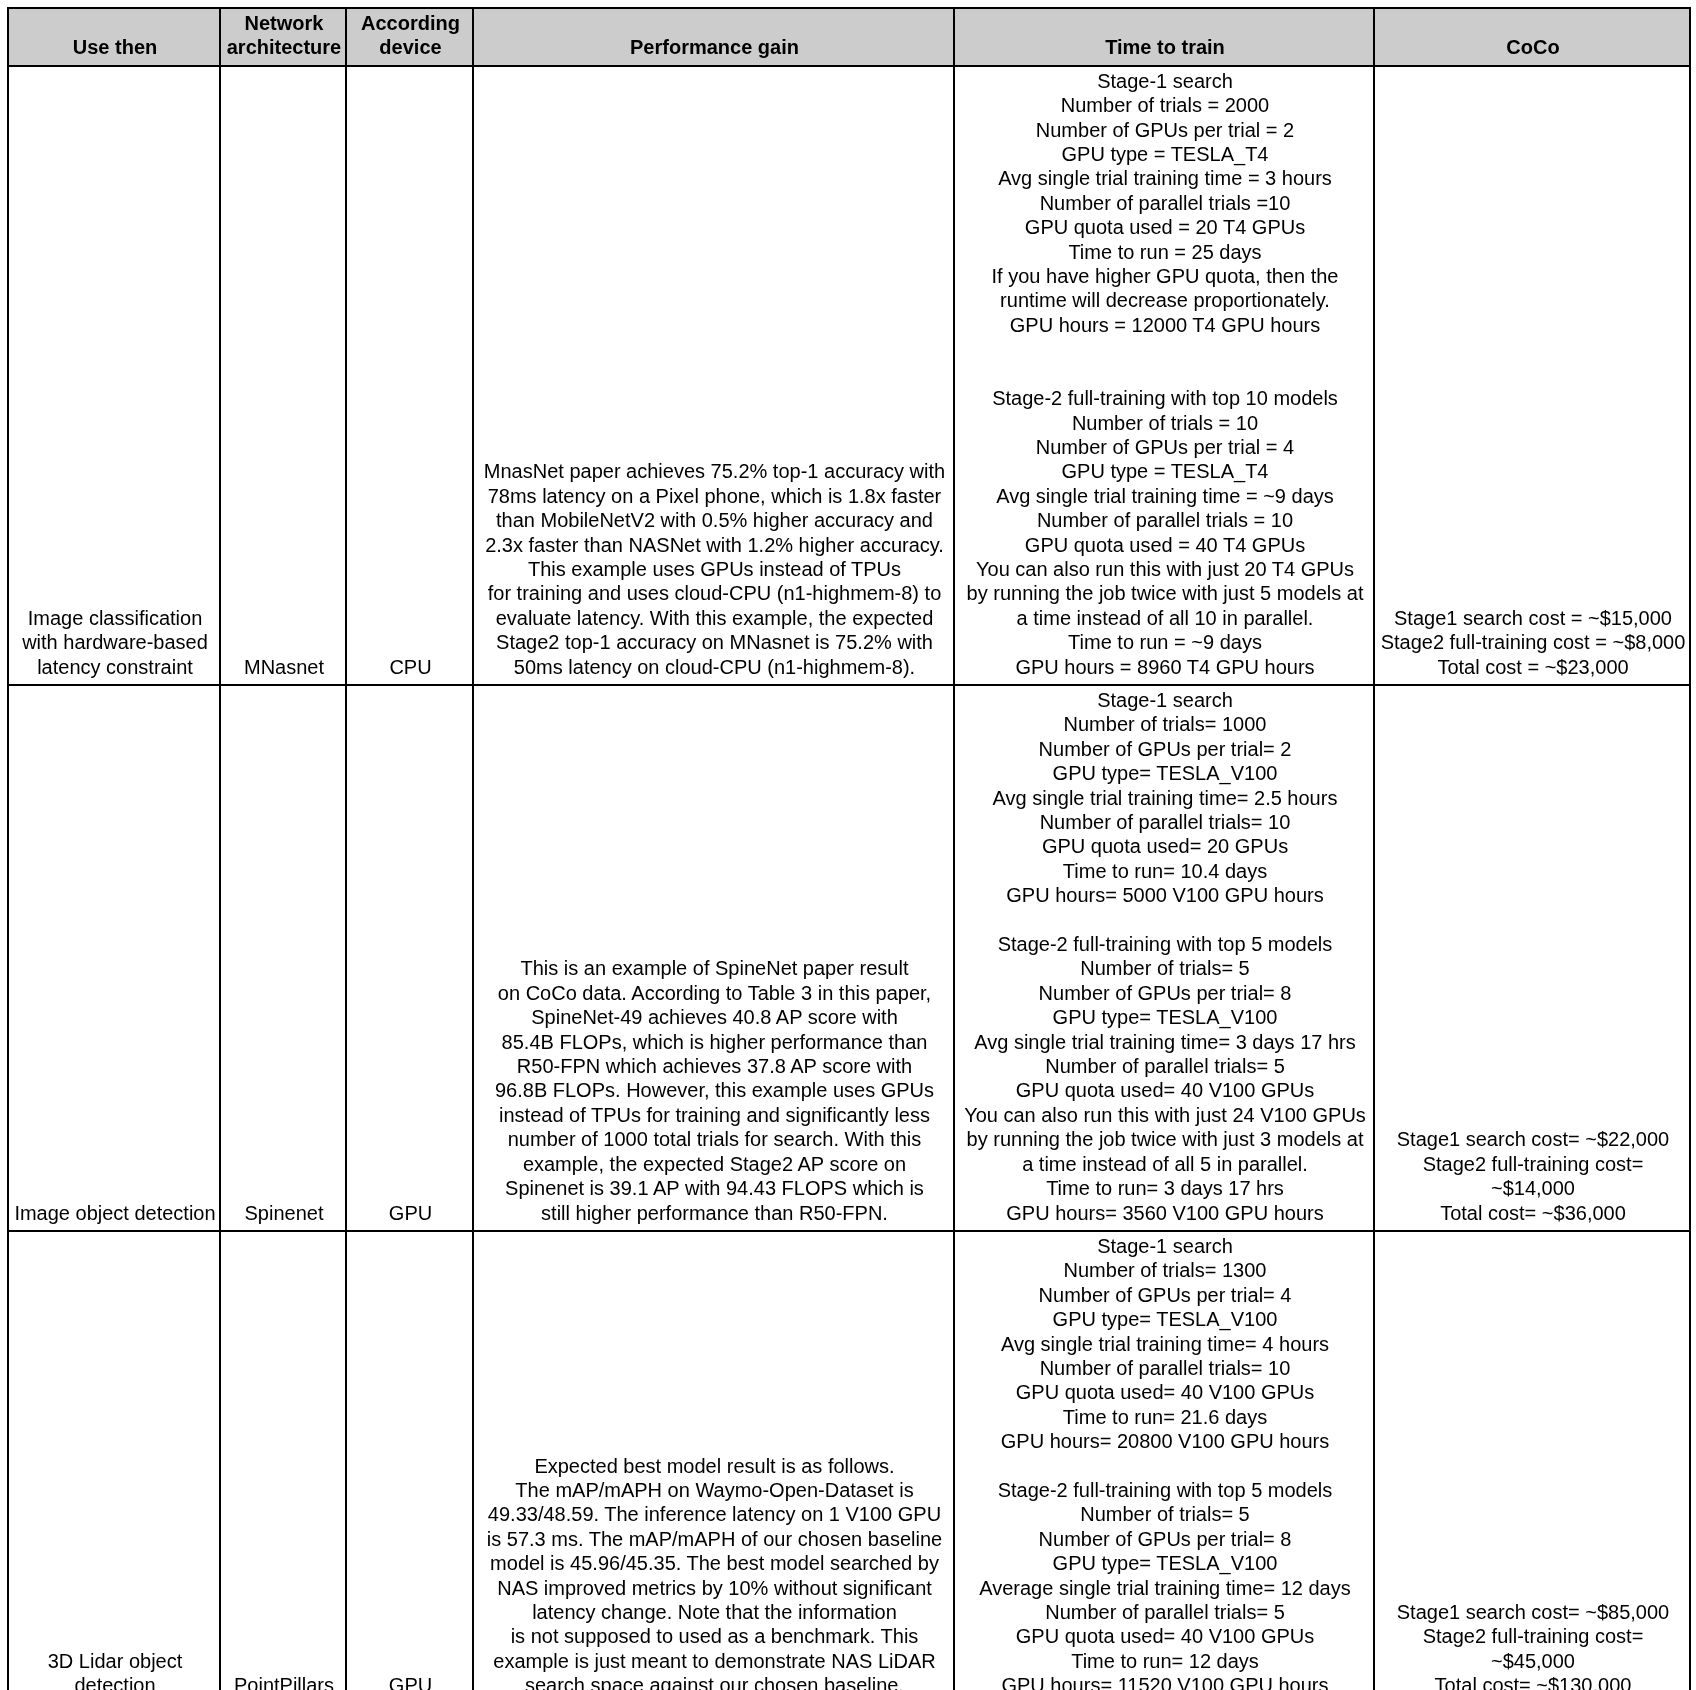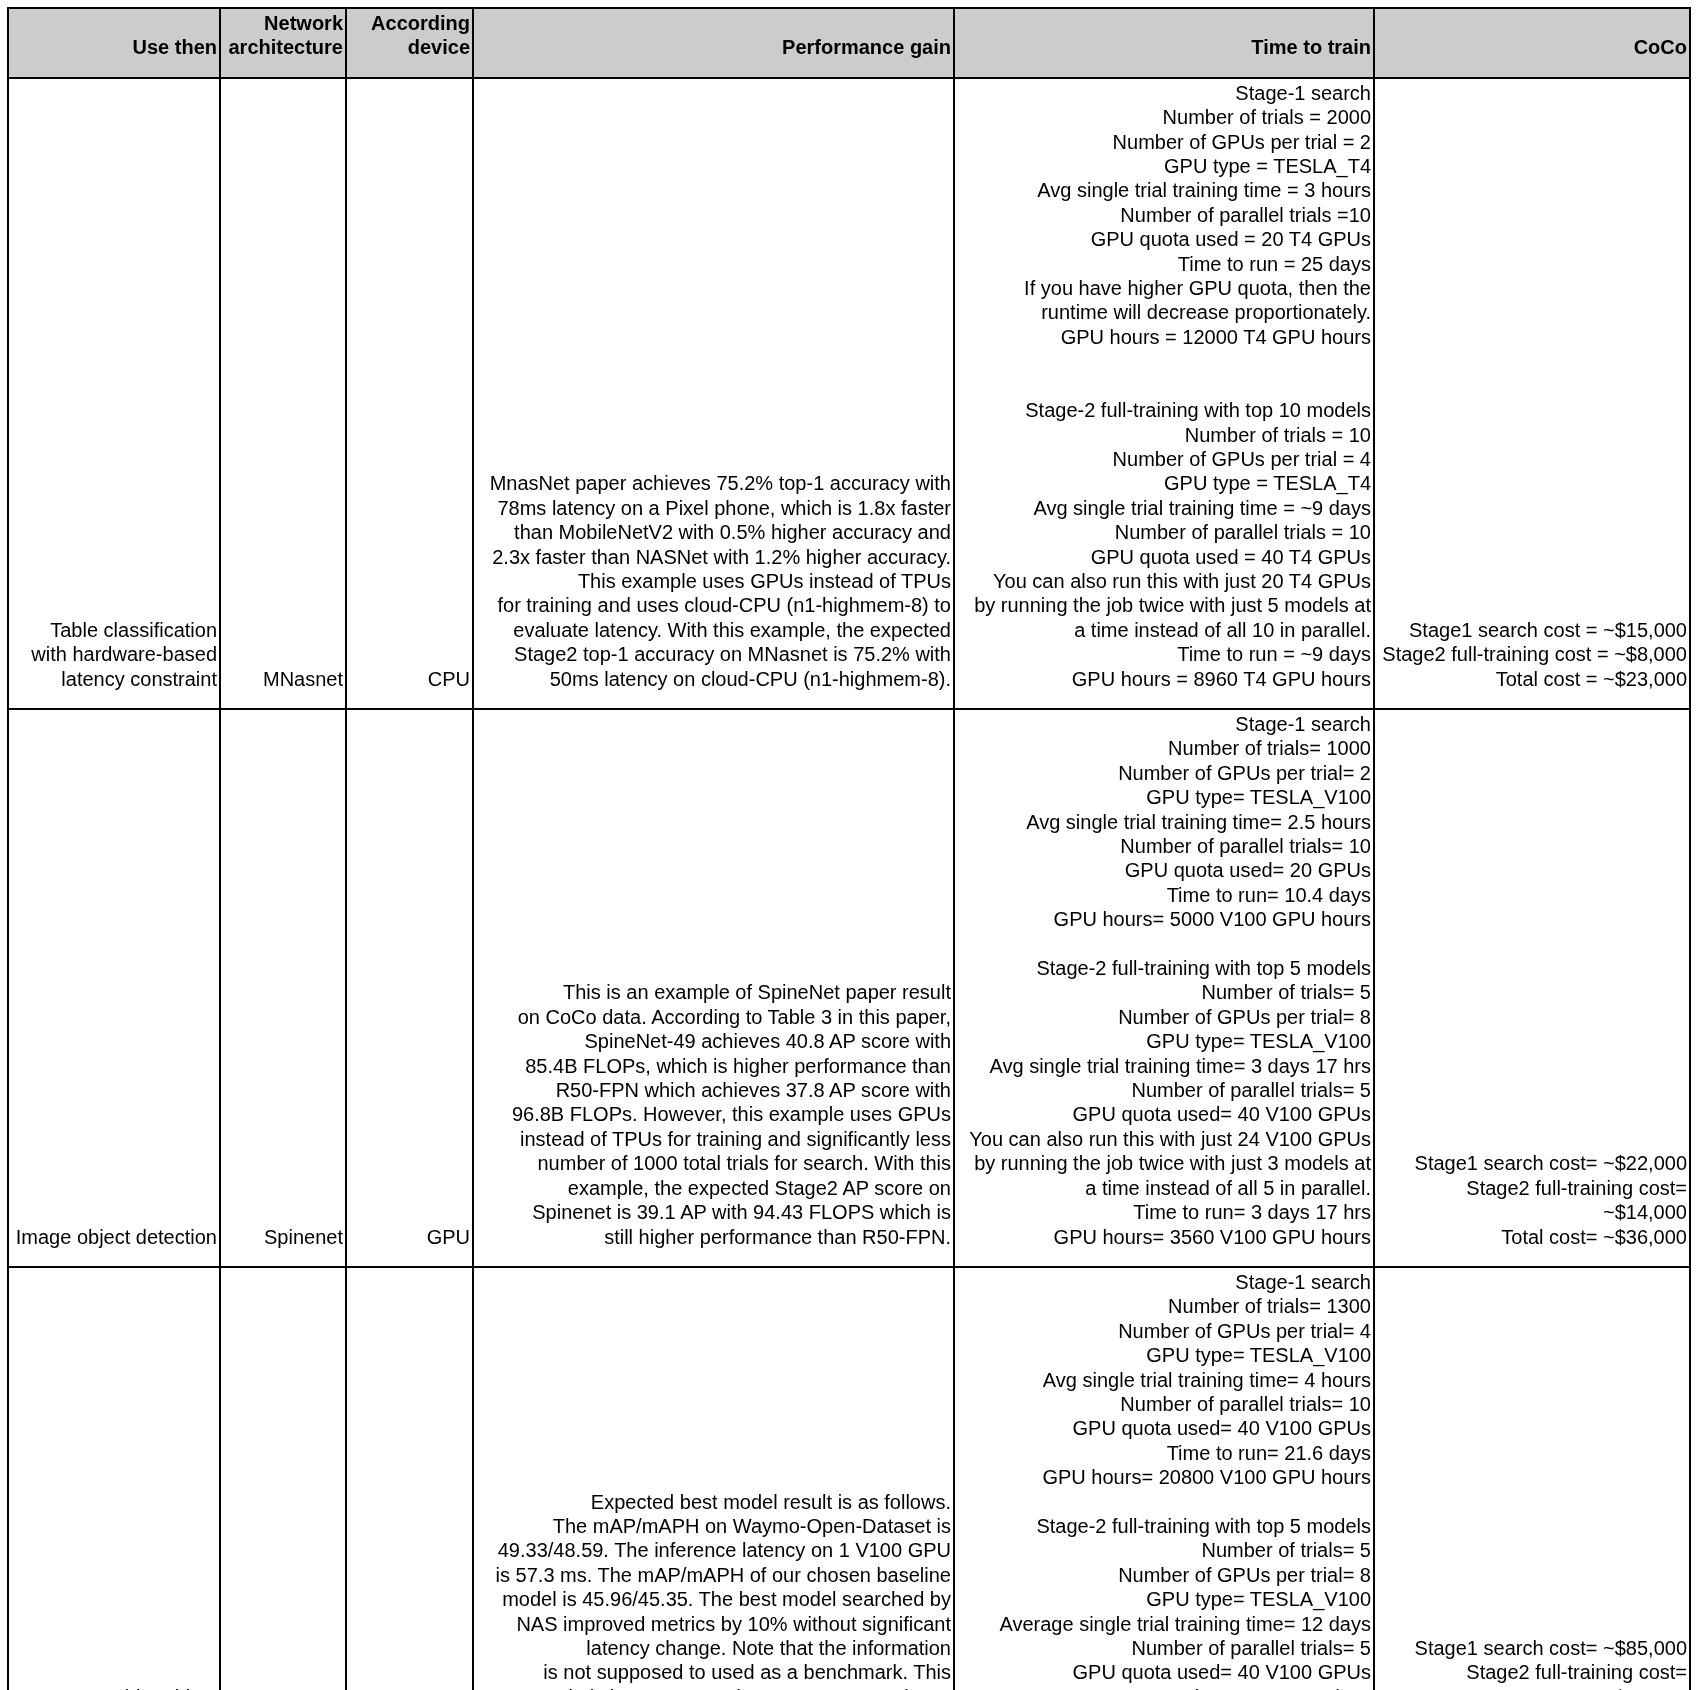--- a/index.html
+++ b/index.html
@@ -16,22 +16,22 @@
   }
   table.grid {
     border-collapse: collapse;
     table-layout: fixed;
     width: 1682px;
     border: 2px solid #000000;
   }
   table.grid th, table.grid td {
     border: 2px solid #000000;
     vertical-align: bottom;
-    text-align: right;
-    padding: 2px 2px 17px 4px;
+    text-align: center;
+    padding: 2px 2px 5px 4px;
     font-size: 20px;
     line-height: 24.4px;
     white-space: pre-line;
     overflow: hidden;
     word-wrap: break-word;
   }
   table.grid th {
     background: #cccccc;
     font-weight: bold;
     height: 48px;
@@ -66,21 +66,21 @@
         <th>Use then</th>
         <th>Network architecture</th>
         <th>According device</th>
         <th>Performance gain</th>
         <th>Time to train</th>
         <th>CoCo</th>
       </tr>
     </thead>
     <tbody>
       <tr>
-        <td>Table classification
+        <td>Image classification
 with hardware-based
 latency constraint</td>
         <td>MNasnet</td>
         <td>CPU</td>
         <td>MnasNet paper achieves 75.2% top-1 accuracy with
 78ms latency on a Pixel phone, which is 1.8x faster
 than MobileNetV2 with 0.5% higher accuracy and
 2.3x faster than NASNet with 1.2% higher accuracy.
 This example uses GPUs instead of TPUs
 for training and uses cloud-CPU (n1-highmem-8) to

